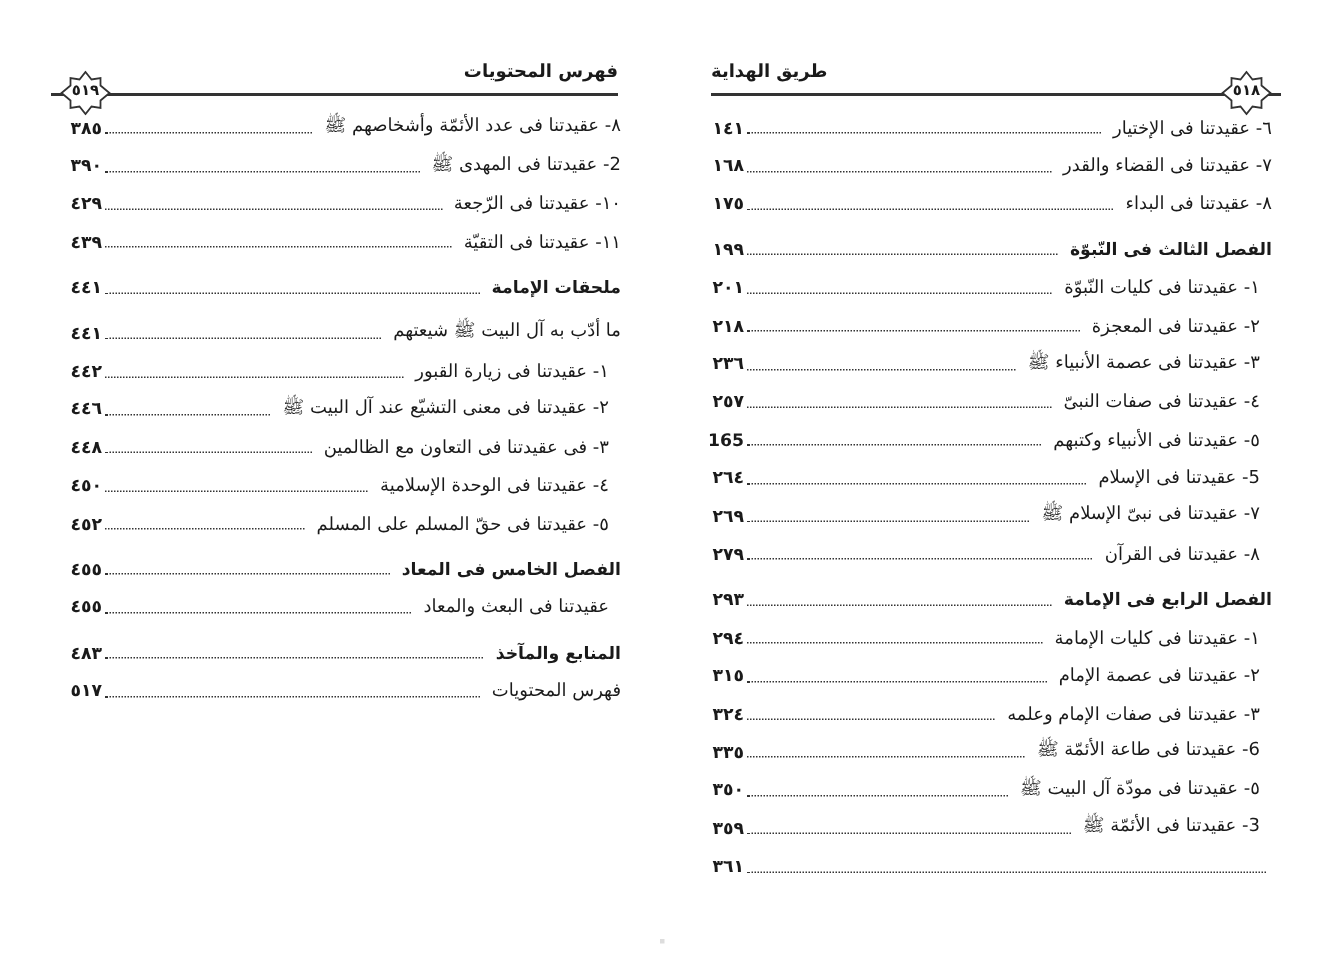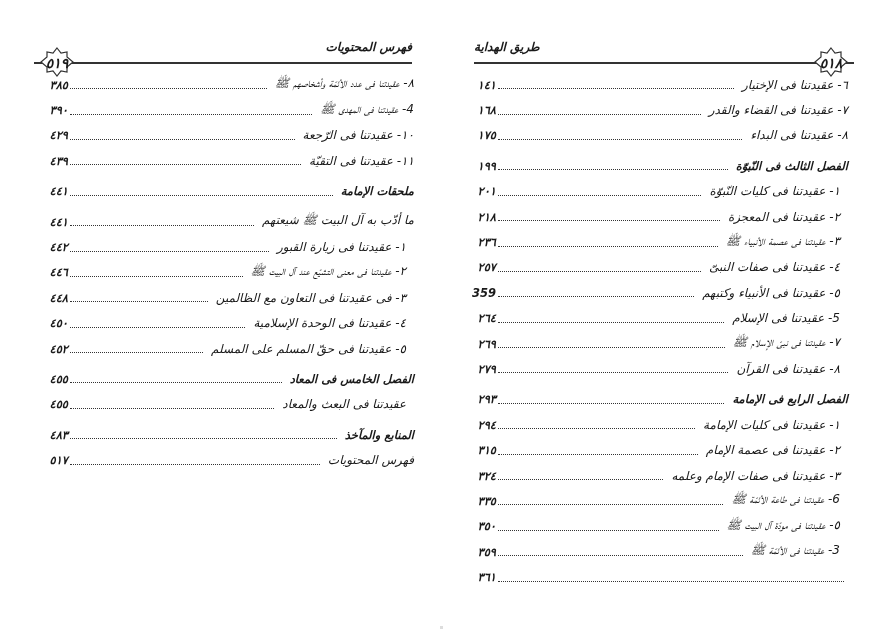--- a/index.html
+++ b/index.html
@@ -12,21 +12,20 @@
     height: 639px;
     position: relative;
     overflow: hidden;
     font-family: "DejaVu Sans", sans-serif;
     color: #1a1a1a;
   }
   .page {
     position: absolute;
     top: 0;
     height: 639px;
-    font-style: italic;
   }
   .page-left { left: 0; width: 440px; }
   .page-right { left: 440px; width: 439px; }
 
   .running-header {
     position: absolute;
     top: 40px;
     height: 26px;
   }
   .page-left .running-header { left: 34px; width: 378px; }
@@ -60,21 +59,21 @@
   .page-right .page-num-badge { right: 6px; }
   .page-num-badge svg {
     position: absolute;
     left: 0; top: 0;
   }
   .page-num-text {
     position: absolute;
     left: 0; right: 0;
     top: 8px;
     text-align: center;
-    font-size: 14px;
+    font-size: 10px;
     font-weight: bold;
     background: transparent;
   }
 
   .toc {
     position: absolute;
     top: 72px;
   }
   .page-left .toc { left: 42px; width: 372px; }
   .page-right .toc { left: 30px; width: 378px; }
@@ -138,21 +137,21 @@
     </div>
   </div>
 
   <div class="toc">
     <div class="toc-row">
       <span class="toc-title">٨- عقيدتنا فى عدد الأئمّة وأشخاصهم ﷺ</span>
       <span class="toc-dots"></span>
       <span class="toc-page">٣٨٥</span>
     </div>
     <div class="toc-row">
-      <span class="toc-title">4- عقيدتنا فى المهدى ﷺ</span>
+      <span class="toc-title">2- عقيدتنا فى المهدى ﷺ</span>
       <span class="toc-dots"></span>
       <span class="toc-page">٣٩٠</span>
     </div>
     <div class="toc-row">
       <span class="toc-title">١٠- عقيدتنا فى الرّجعة</span>
       <span class="toc-dots"></span>
       <span class="toc-page">٤٢٩</span>
     </div>
     <div class="toc-row">
       <span class="toc-title">١١- عقيدتنا فى التقيّة</span>
@@ -266,21 +265,21 @@
       <span class="toc-page">٢٣٦</span>
     </div>
     <div class="toc-row indent">
       <span class="toc-title">٤- عقيدتنا فى صفات النبىّ</span>
       <span class="toc-dots"></span>
       <span class="toc-page">٢٥٧</span>
     </div>
     <div class="toc-row indent">
       <span class="toc-title">٥- عقيدتنا فى الأنبياء وكتبهم</span>
       <span class="toc-dots"></span>
-      <span class="toc-page">359</span>
+      <span class="toc-page">165</span>
     </div>
     <div class="toc-row indent">
       <span class="toc-title">5- عقيدتنا فى الإسلام</span>
       <span class="toc-dots"></span>
       <span class="toc-page">٢٦٤</span>
     </div>
     <div class="toc-row indent">
       <span class="toc-title">٧- عقيدتنا فى نبىّ الإسلام ﷺ</span>
       <span class="toc-dots"></span>
       <span class="toc-page">٢٦٩</span>

